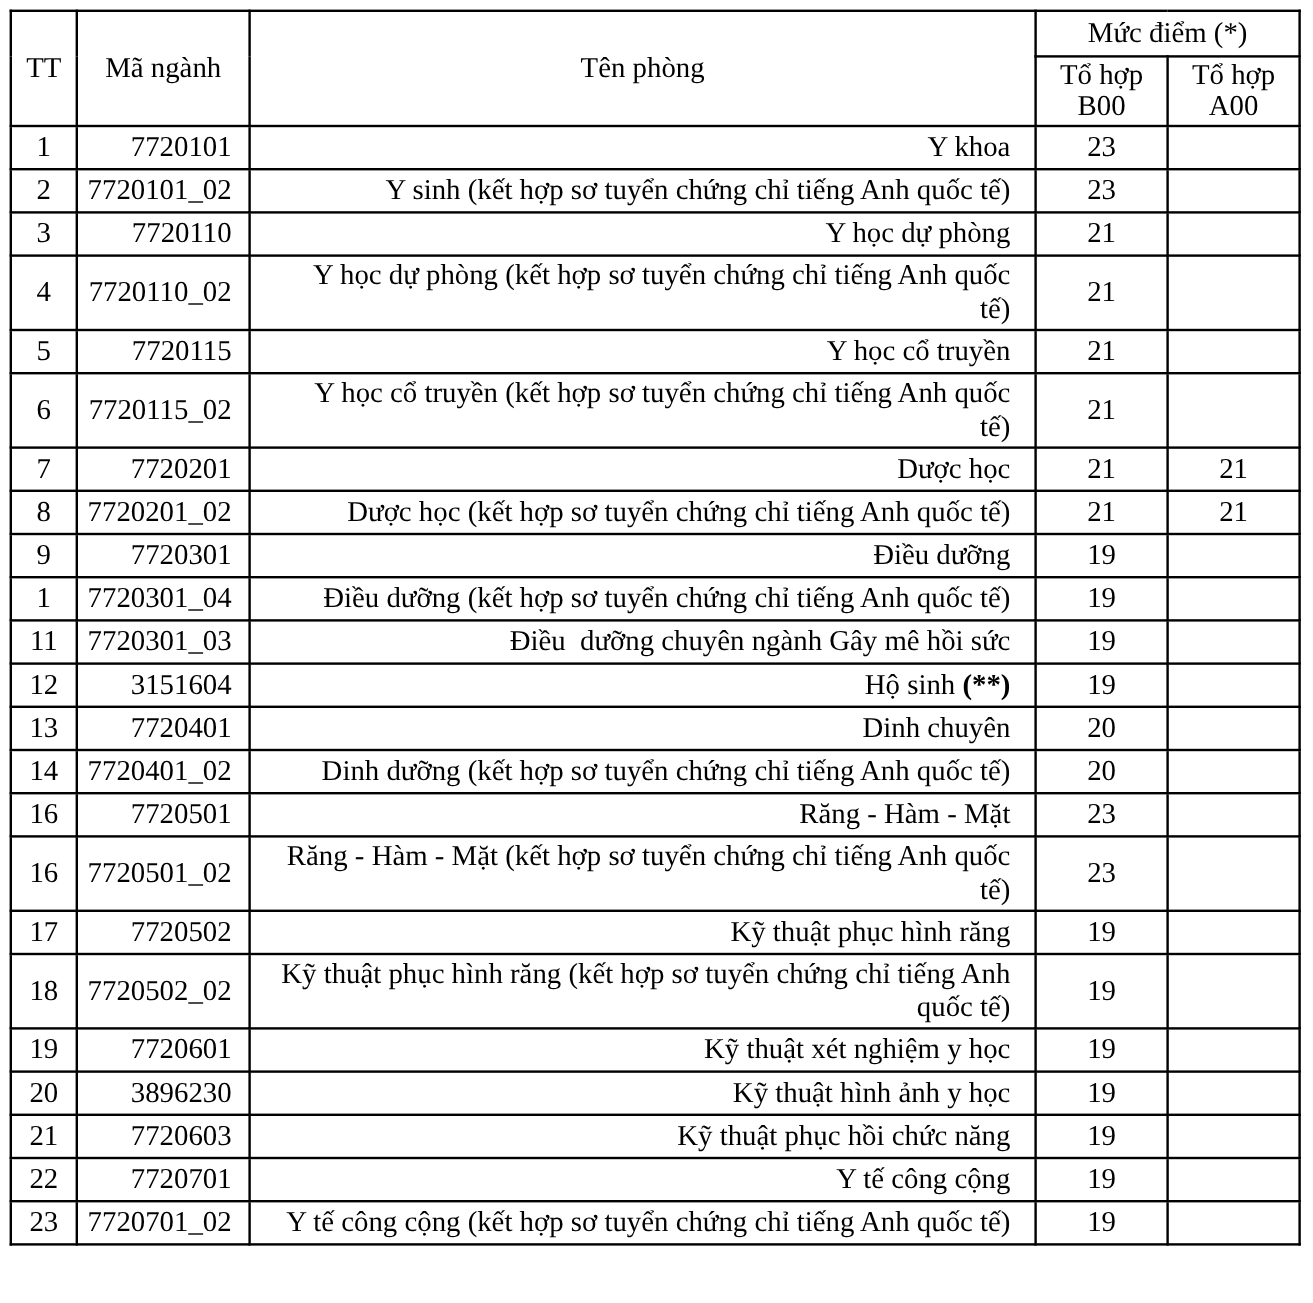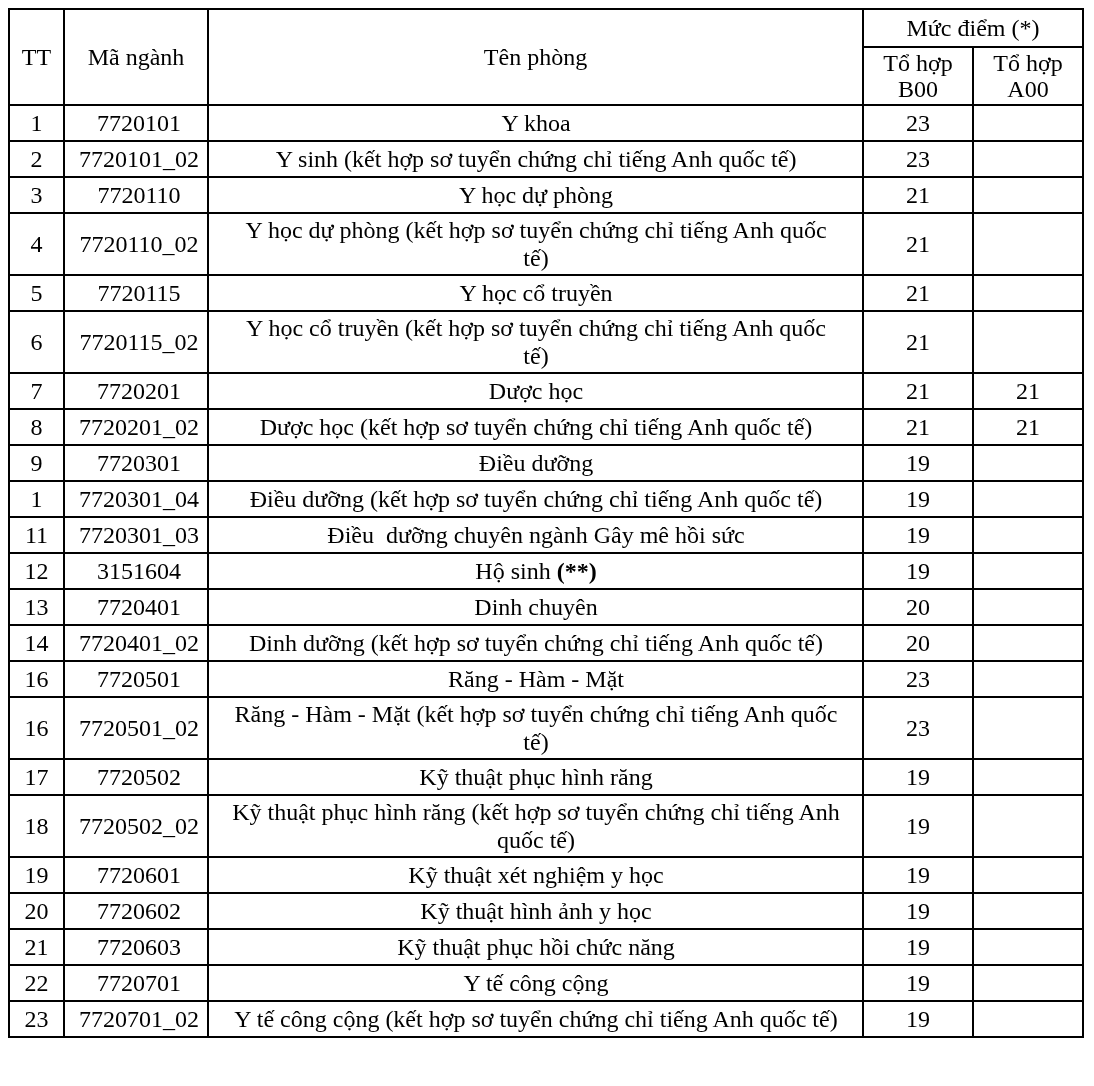--- a/index.html
+++ b/index.html
@@ -36,25 +36,25 @@
   thead th {
     font-weight: normal;
     text-align: center;
     padding: 2px 4px;
   }
   tr.header-top th.group-head { height: 38px; }
   tr.header-sub th { height: 55px; margin-left: 28px; }
   th.twoline .l1, th.twoline .l2 { display: block; line-height: 26px; }
   tbody td { height: 36px; padding: 2px 4px; }
   td.col-tt   { text-align: center; padding: 2px 2px; }
-  td.col-code { text-align: center; padding-left: 8px; padding-right: 2px; border-radius: 12px; }
+  td.col-code { text-align: right; padding-left: 8px; padding-right: 14px; border-radius: 12px; }
   td.col-name {
-    text-align: center;
+    text-align: right;
     padding-left: 9px;
-    padding-right: 8px;
+    padding-right: 20px;
     white-space: pre-wrap;
   }
   td.col-score { text-align: center; }
   td.col-name b { font-weight: bold; }
 </style>
 </head>
 <body>
 
 <div class="page">
   <table class="score-table">
@@ -216,21 +216,21 @@
         </tr>
         <tr>
           <td class="col-tt">19</td>
           <td class="col-code">7720601</td>
           <td class="col-name">Kỹ thuật xét nghiệm y học</td>
           <td class="col-score">19</td>
           <td class="col-score"></td>
         </tr>
         <tr>
           <td class="col-tt">20</td>
-          <td class="col-code">7720602</td>
+          <td class="col-code">3896230</td>
           <td class="col-name">Kỹ thuật hình ảnh y học</td>
           <td class="col-score">19</td>
           <td class="col-score"></td>
         </tr>
         <tr>
           <td class="col-tt">21</td>
           <td class="col-code">7720603</td>
           <td class="col-name">Kỹ thuật phục hồi chức năng</td>
           <td class="col-score">19</td>
           <td class="col-score"></td>

